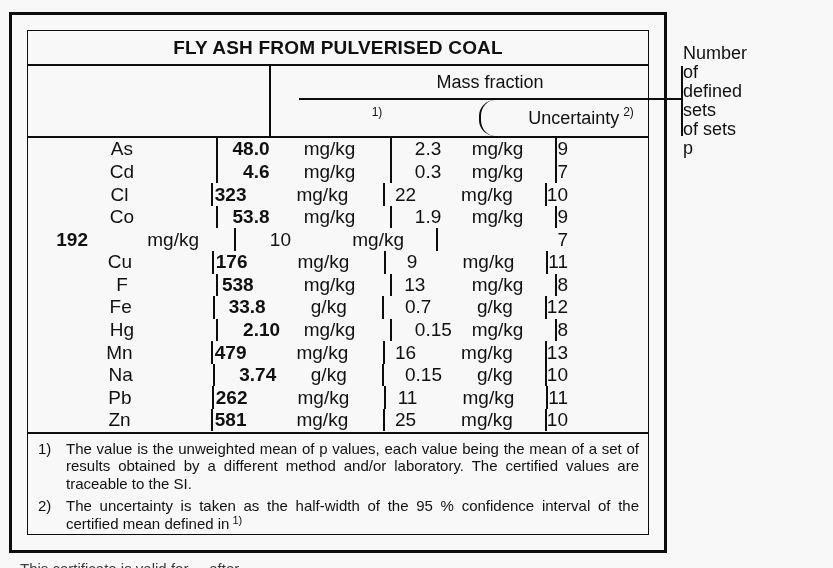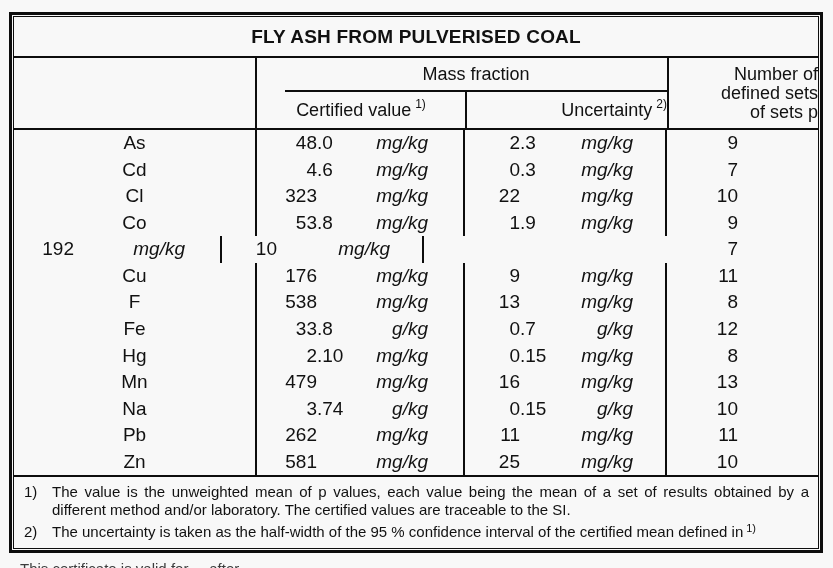--- a/index.html
+++ b/index.html
@@ -12,23 +12,23 @@
     width: 833px; height: 568px;
     background: var(--background);
     font-family: "Liberation Sans", "DejaVu Sans", sans-serif;
     color: var(--text);
     overflow: hidden;
     position: relative;
   }
   
   .table-outer {
     position: absolute; left: 9px; top: 12px;
-    width: 814px; height: 541px;
+    width: 658px; height: 541px;
     border: 3px solid var(--line);
-    padding: 1px;
+    padding: 15px;
   }
   .table-inner {
     width: 100%; height: 100%;
     border: 1px solid var(--line);
     display: flex; flex-direction: column;
   }
   
   .title-row {
     height: 41px;
     border-bottom: 2px solid var(--line);
@@ -46,39 +46,39 @@
   }
   .cell-empty      { grid-column: 1; grid-row: 1 / 3; border-right: 2px solid var(--line); }
   .cell-mass       { grid-column: 2 / 4; grid-row: 1; border-bottom: 2px solid var(--line);
                      display: flex; align-items: center; justify-content: center; margin-left: 28px; }
   .cell-number     { grid-column: 4; grid-row: 1 / 3; border-left: 2px solid var(--line);
                      display: flex; flex-direction: column; align-items: flex-end; justify-content: center;
                      line-height: 19px; }
   .cell-certified  { grid-column: 2; grid-row: 2;
                      display: flex; align-items: center; justify-content: center; }
   .cell-uncertainty{ grid-column: 3; grid-row: 2; border-left: 2px solid var(--line);
-                     display: flex; align-items: center; justify-content: flex-end; }
+                     display: flex; align-items: center; justify-content: center; border-radius: 16px; }
   .hdr-sup { font-size: 12px; vertical-align: baseline; position: relative; top: -6px; margin-left: 4px; }
   
   .data-area {
     height: 347px;
     border-bottom: 2px solid var(--line);
     display: flex; flex-direction: column;
   }
   .row { flex: 1; display: flex; font-size: 19px; }
   .c { display: flex; align-items: center; }
   .c-el     { width: 243px; justify-content: center; border-right: 2px solid var(--line); }
   .c-val    { }
-  .cert-val { width: 110px; }
+  .cert-val { width: 110px; font-weight: bold; }
   .unc-val  { width: 100px; }
   .c-val .ip { flex: 1; text-align: right; }
   .cert-val .fp { width: 50px; text-align: left; }
   .unc-val  .fp { width: 45px; text-align: left; }
   .c-val .ip, .c-val .fp { display: block; }
-  .c-unit   { justify-content: flex-end; border-right: 2px solid var(--line); font-style: italic; }
+  .c-unit   { justify-content: flex-end; border-right: 2px solid var(--line); }
   .cert-unit{ width: 98px;  padding-right: 35px; }
   .unc-unit { width: 102px; padding-right: 32px; }
   .c-count  { flex: 1; justify-content: flex-end; padding-right: 80px; }
   
   .footnotes { flex: 1; padding: 6px 6px 0 10px; font-size: 15px; }
   .footnote { display: flex; }
   .footnote + .footnote { margin-top: 5px; }
   .fn-marker { width: 28px; flex: none; }
   .fn-body { flex: 1; line-height: 17.5px; text-align: justify; text-align-last: left; padding-right: 3px; }
   .fn-sup { font-size: 11px; vertical-align: baseline; position: relative; top: -5px; margin-left: 3px; }
@@ -98,21 +98,20 @@
 
     <div class="header-grid">
       <div class="cell-empty"></div>
       <div class="cell-mass">Mass fraction</div>
       <div class="cell-number">
         <div>Number of</div>
         <div>defined sets</div>
         <div>of sets p</div>
       </div>
       <div class="cell-certified">
-        <span>Certified value</span>
           <sup class="hdr-sup">1)</sup>
       </div>
       <div class="cell-uncertainty">
         <span>Uncertainty</span>
           <sup class="hdr-sup">2)</sup>
       </div>
     </div>
 
     <div class="data-area" id="data-area">
         <div class="row">

